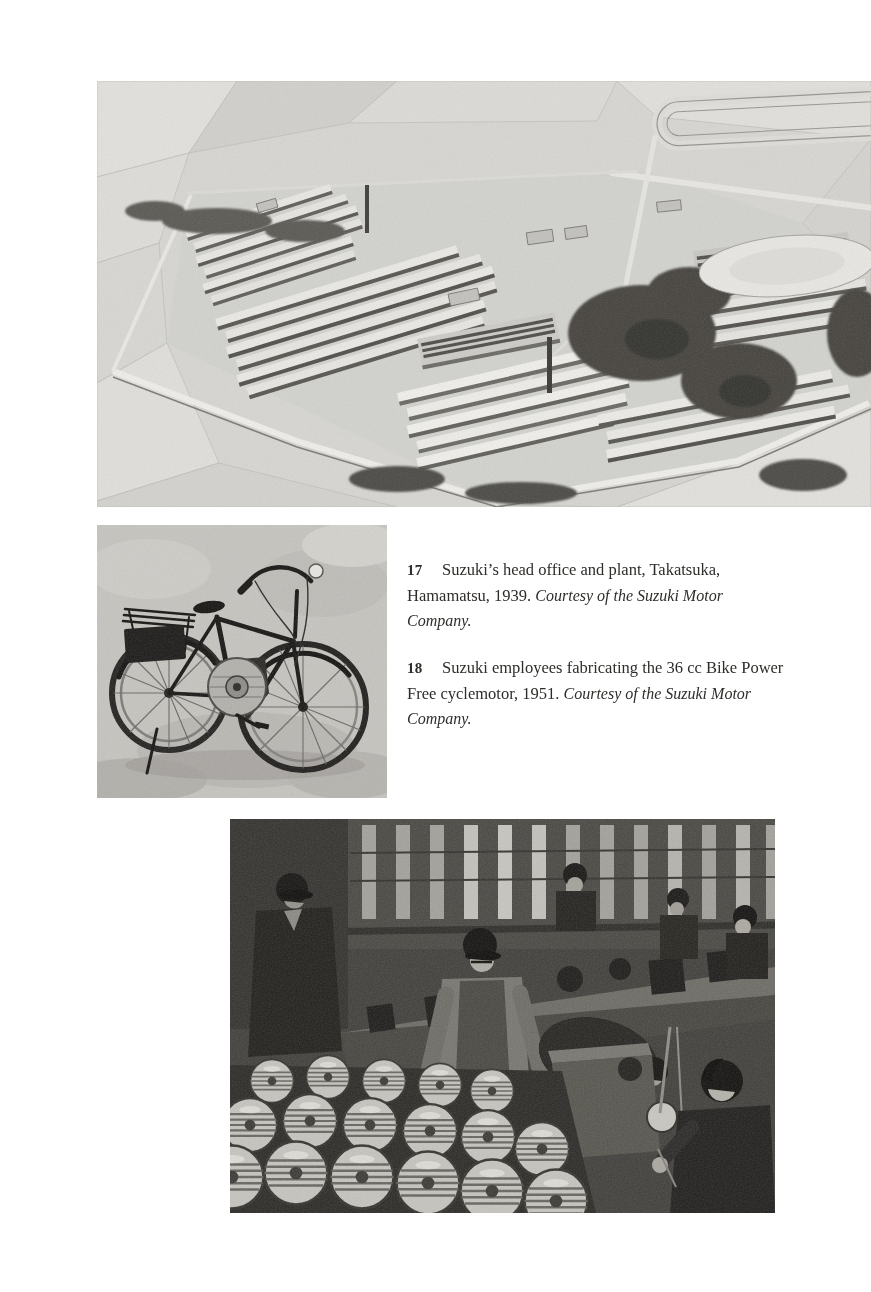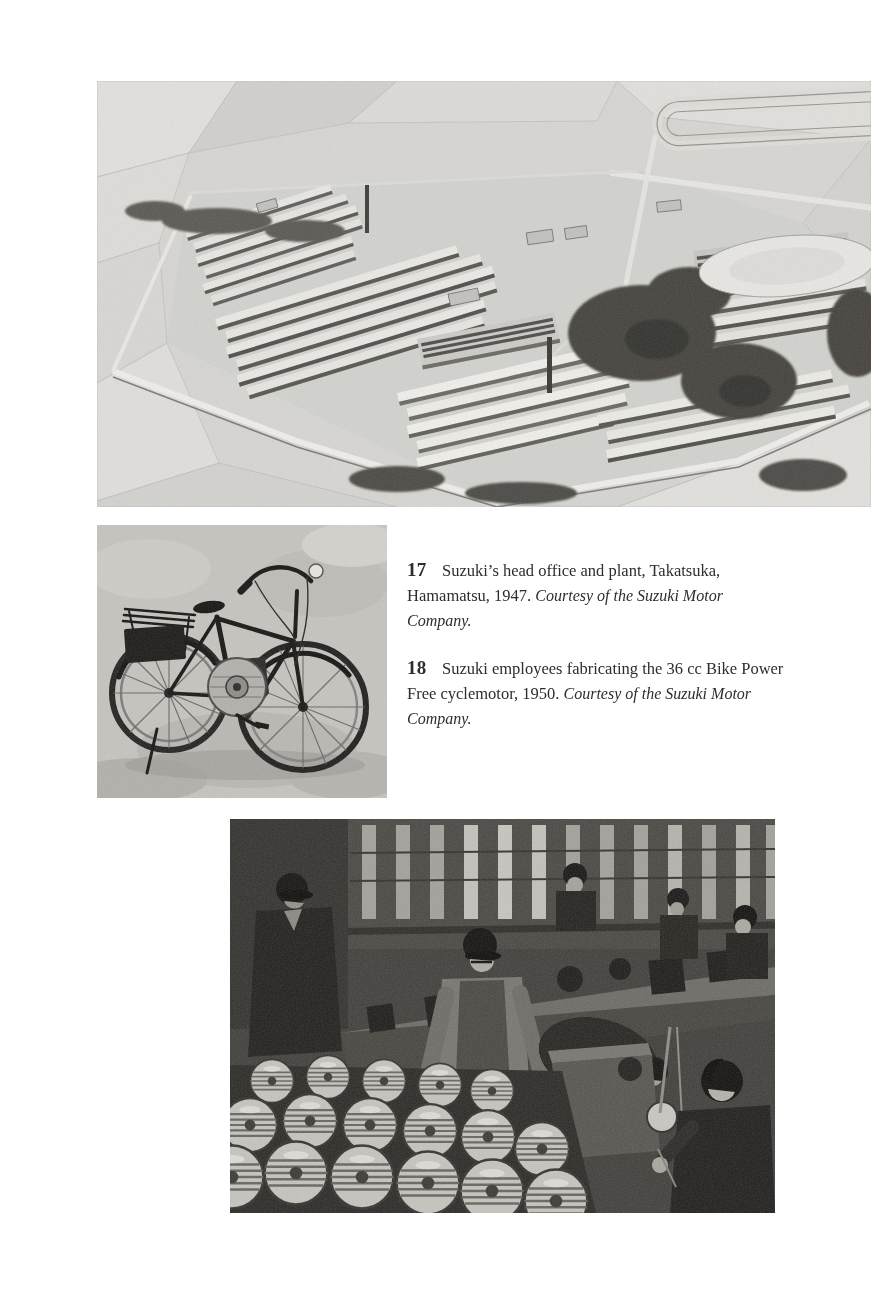--- a/index.html
+++ b/index.html
@@ -18,21 +18,21 @@
   .photo-workers{left:230px;top:819px;width:545px;height:394px;}
   .captions{
     position:absolute;left:407px;top:557px;width:378px;
     color:#2f2d2a;
   }
   .caption{
     font-size:16.5px;line-height:25px;margin:0 0 22px 0;
   }
   .caption .num{
     display:inline-block;min-width:35px;
-    font-weight:bold;font-size:19px;letter-spacing:.3px;
+    font-weight:bold;font-size:15px;letter-spacing:.3px;
   }
   .caption .credit{
     font-style:italic;font-size:16px;
   }
 </style>
 </head>
 <body>
 
 <div class="page">
 
@@ -309,25 +309,25 @@
           <rect x="158" y="198" width="14" height="5" fill="#141311" stroke="none" transform="rotate(12 165 200)"></rect>
         </g>
         <line x1="60" y1="204" x2="50" y2="248" stroke="#141311" stroke-width="3"></line>
       </g>
       <rect width="290" height="273" filter="url(#grainB)" opacity="0.17"></rect>
     </svg>
   </figure>
 
   <div class="captions">
     <p class="caption">
-      <span class="num">17</span><span class="txt">Suzuki’s head office and plant, Takatsuka, Hamamatsu, 1947.</span>
+      <span class="num">17</span><span class="txt">Suzuki’s head office and plant, Takatsuka, Hamamatsu, 1939.</span>
       <span class="credit">Courtesy of the Suzuki Motor Company.</span>
     </p>
     <p class="caption">
-      <span class="num">18</span><span class="txt">Suzuki employees fabricating the 36 cc Bike Power Free cyclemotor, 1950.</span>
+      <span class="num">18</span><span class="txt">Suzuki employees fabricating the 36 cc Bike Power Free cyclemotor, 1951.</span>
       <span class="credit">Courtesy of the Suzuki Motor Company.</span>
     </p>
   </div>
 
   <figure class="photo photo-workers" aria-label="Black-and-white photograph of factory workers at benches assembling cyclemotors, with rows of finned engine castings in the foreground">
     <svg viewBox="0 0 545 394" preserveAspectRatio="none">
       <defs>
         <filter id="grainC" x="0" y="0" width="100%" height="100%">
           <feTurbulence type="fractalNoise" baseFrequency="0.75" numOctaves="2" result="n"></feTurbulence>
           <feColorMatrix in="n" type="saturate" values="0"></feColorMatrix>

